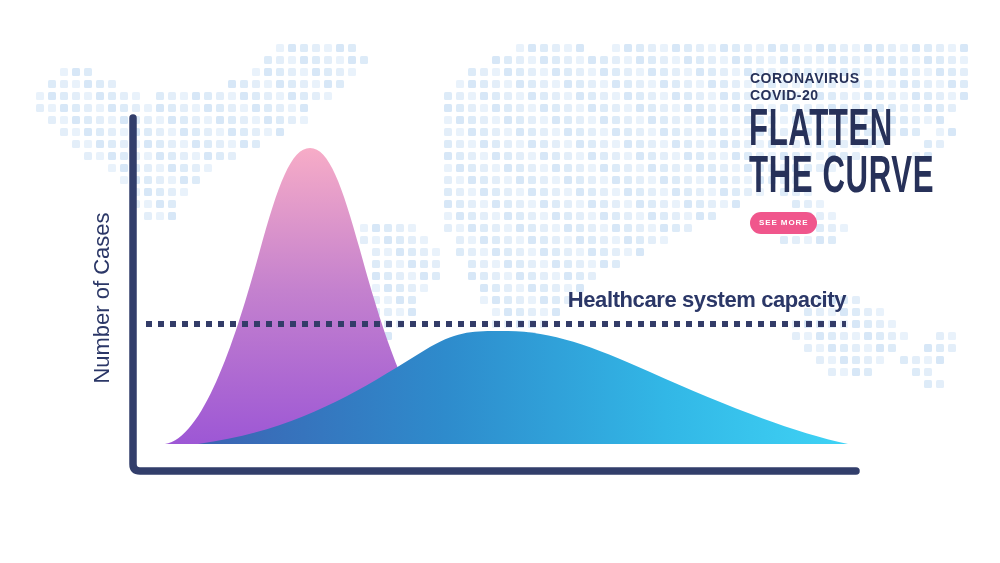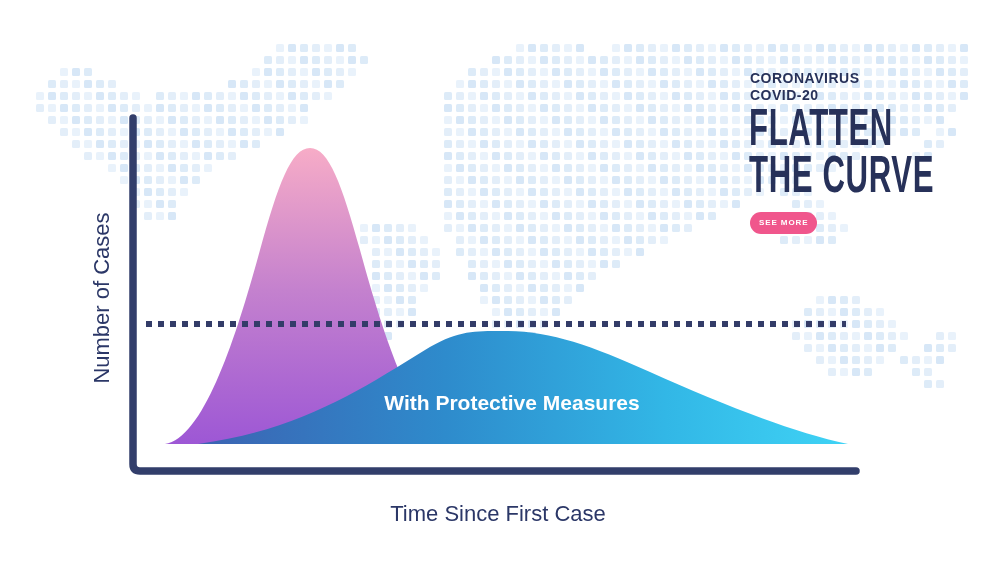--- a/index.html
+++ b/index.html
@@ -1033,27 +1033,26 @@
     </defs>
     <path d="M165,444 C205,438 238,330 260,250 C278,185 291,148 310,148
              C329,148 342,185 360,250 C382,330 415,438 455,444 Z" fill="url(#gradPink)"></path>
     <path d="M198,444 C300,430 360,390 425,350 C458,330 474,331 505,331
              C550,331 590,345 650,372 C720,403 790,432 848,444 Z" fill="url(#gradBlue)"></path>
     <path d="M133,118 L133,464 Q133,471 140,471 L856,471" fill="none" stroke="#323E6B" stroke-width="7.5" stroke-linecap="round"></path>
   </svg>
 
   <div id="dotline"></div>
 
-
-
-  <div id="with-label" class="txt">With Protective Measures</div>
+  <div id="capacity-label" class="txt">Healthcare system capacity</div>
+
+
 
   <div id="y-label" class="txt">Number of Cases</div>
 
-  <div id="x-label" class="txt">Time Since First Case</div>
 
   <div id="kicker" class="txt">
     <div>CORONAVIRUS</div>
     <div>COVID-20</div>
   </div>
 
   <div id="heading" class="txt">
     <div>FLATTEN</div>
     <div>THE CURVE</div>
   </div>

